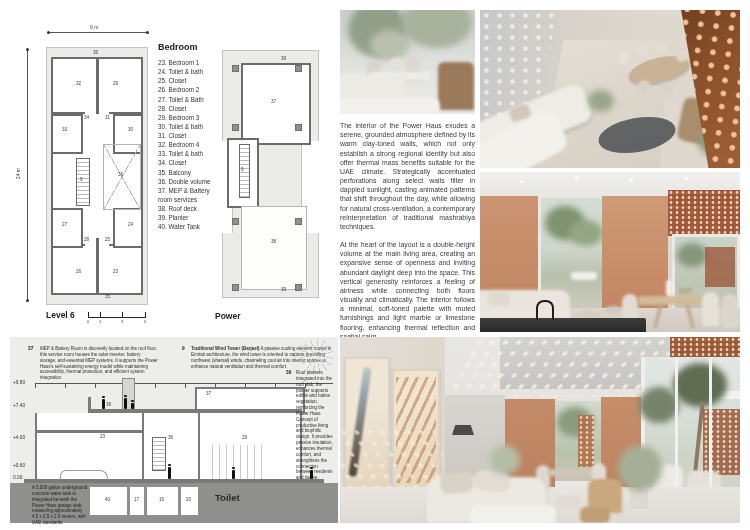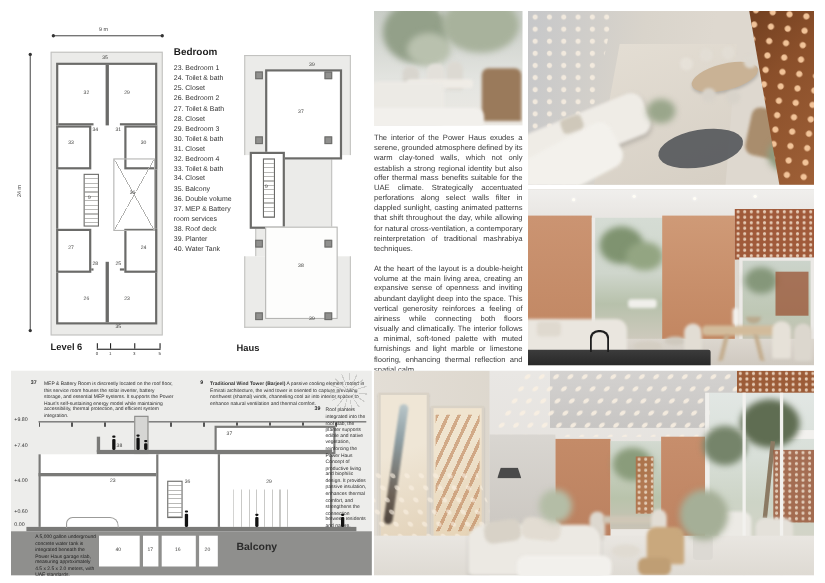--- a/index.html
+++ b/index.html
@@ -159,21 +159,21 @@
     <div class="corner-sq" style="left:17px;top:170px;"></div>
     <div class="corner-sq" style="left:80px;top:170px;"></div>
     <div class="corner-sq" style="left:17px;top:236px;"></div>
     <div class="corner-sq" style="left:80px;top:236px;"></div>
 
     <span class="room-num" style="left:66px;top:9px;">39</span>
     <span class="room-num" style="left:56px;top:52px;">37</span>
     <span class="room-num" style="left:26px;top:120px;">9</span>
     <span class="room-num" style="left:56px;top:192px;">38</span>
     <span class="room-num" style="left:66px;top:240px;">39</span>
-    <div class="plan-title abs" style="left:0;top:263px;">Haus</div>
+    <div class="plan-title abs" style="left:0;top:263px;">Power</div>
   </div>
 
   <div class="render" style="left:340px;top:10px;width:135px;height:104px;background:linear-gradient(#c9cdc7,#e4e5e1 62%,#ece9e4);">
     <div class="abs soft" style="left:58px;top:0;width:3px;height:60px;background:#eceae6;"></div>
     <div class="blob" style="left:8px;top:-8px;width:60px;height:55px;background:#93a089;"></div>
     <div class="blob" style="left:62px;top:-12px;width:70px;height:50px;background:#a8b29c;"></div>
     <div class="blob" style="left:30px;top:20px;width:40px;height:30px;background:#b9c1ae;"></div>
     <div class="abs soft" style="left:48px;top:48px;width:16px;height:26px;background:#e3e0da;border-radius:7px 7px 2px 2px;"></div>
     <div class="abs soft" style="left:66px;top:46px;width:15px;height:26px;background:#dcd9d2;border-radius:7px 7px 2px 2px;"></div>
     <div class="abs soft" style="left:26px;top:50px;width:15px;height:24px;background:#d8d5ce;border-radius:7px 7px 2px 2px;"></div>
@@ -287,21 +287,21 @@
 
     <div class="ground" style="left:0;top:146px;width:328px;height:40px;"></div>
     <div class="sec-room" style="left:80px;top:150px;width:37px;height:28px;"></div>
     <div class="sec-room" style="left:120px;top:150px;width:14px;height:28px;"></div>
     <div class="sec-room" style="left:137px;top:150px;width:31px;height:28px;"></div>
     <div class="sec-room" style="left:171px;top:150px;width:17px;height:28px;"></div>
     <span class="room-num" style="left:95px;top:161px;">40</span>
     <span class="room-num" style="left:124px;top:161px;">17</span>
     <span class="room-num" style="left:149px;top:161px;">16</span>
     <span class="room-num" style="left:176px;top:161px;">20</span>
-    <div class="sec-title" style="left:205px;top:155px;">Balcony</div>
+    <div class="sec-title" style="left:205px;top:155px;">Toilet</div>
 
     <div class="ann" style="left:22px;top:148px;width:56px;color:#1d1d1d;">A 5,000 gallon underground concrete water tank is integrated beneath the Power Haus garage slab, measuring approximately 4.5 x 2.5 x 2.0 meters, with UAE standards.</div>
 
     <div class="treeburst" style="left:290px;top:2px;"></div>
     <span class="ann-num" style="left:276px;top:33px;">39</span>
     <div class="ann" style="left:286px;top:33px;width:40px;">Roof planters integrated into the roof slab, the planter supports edible and native vegetation, reinforcing the Power Haus Concept of productive living and biophilic design. It provides passive insulation, enhances thermal comfort, and strengthens the connection between residents and nature.</div>
 
     <div class="fig" style="left:92px;top:62px;height:10px;"></div>
     <div class="fig" style="left:114px;top:61px;height:11px;"></div>
     <div class="fig" style="left:121px;top:66px;height:6px;"></div>

